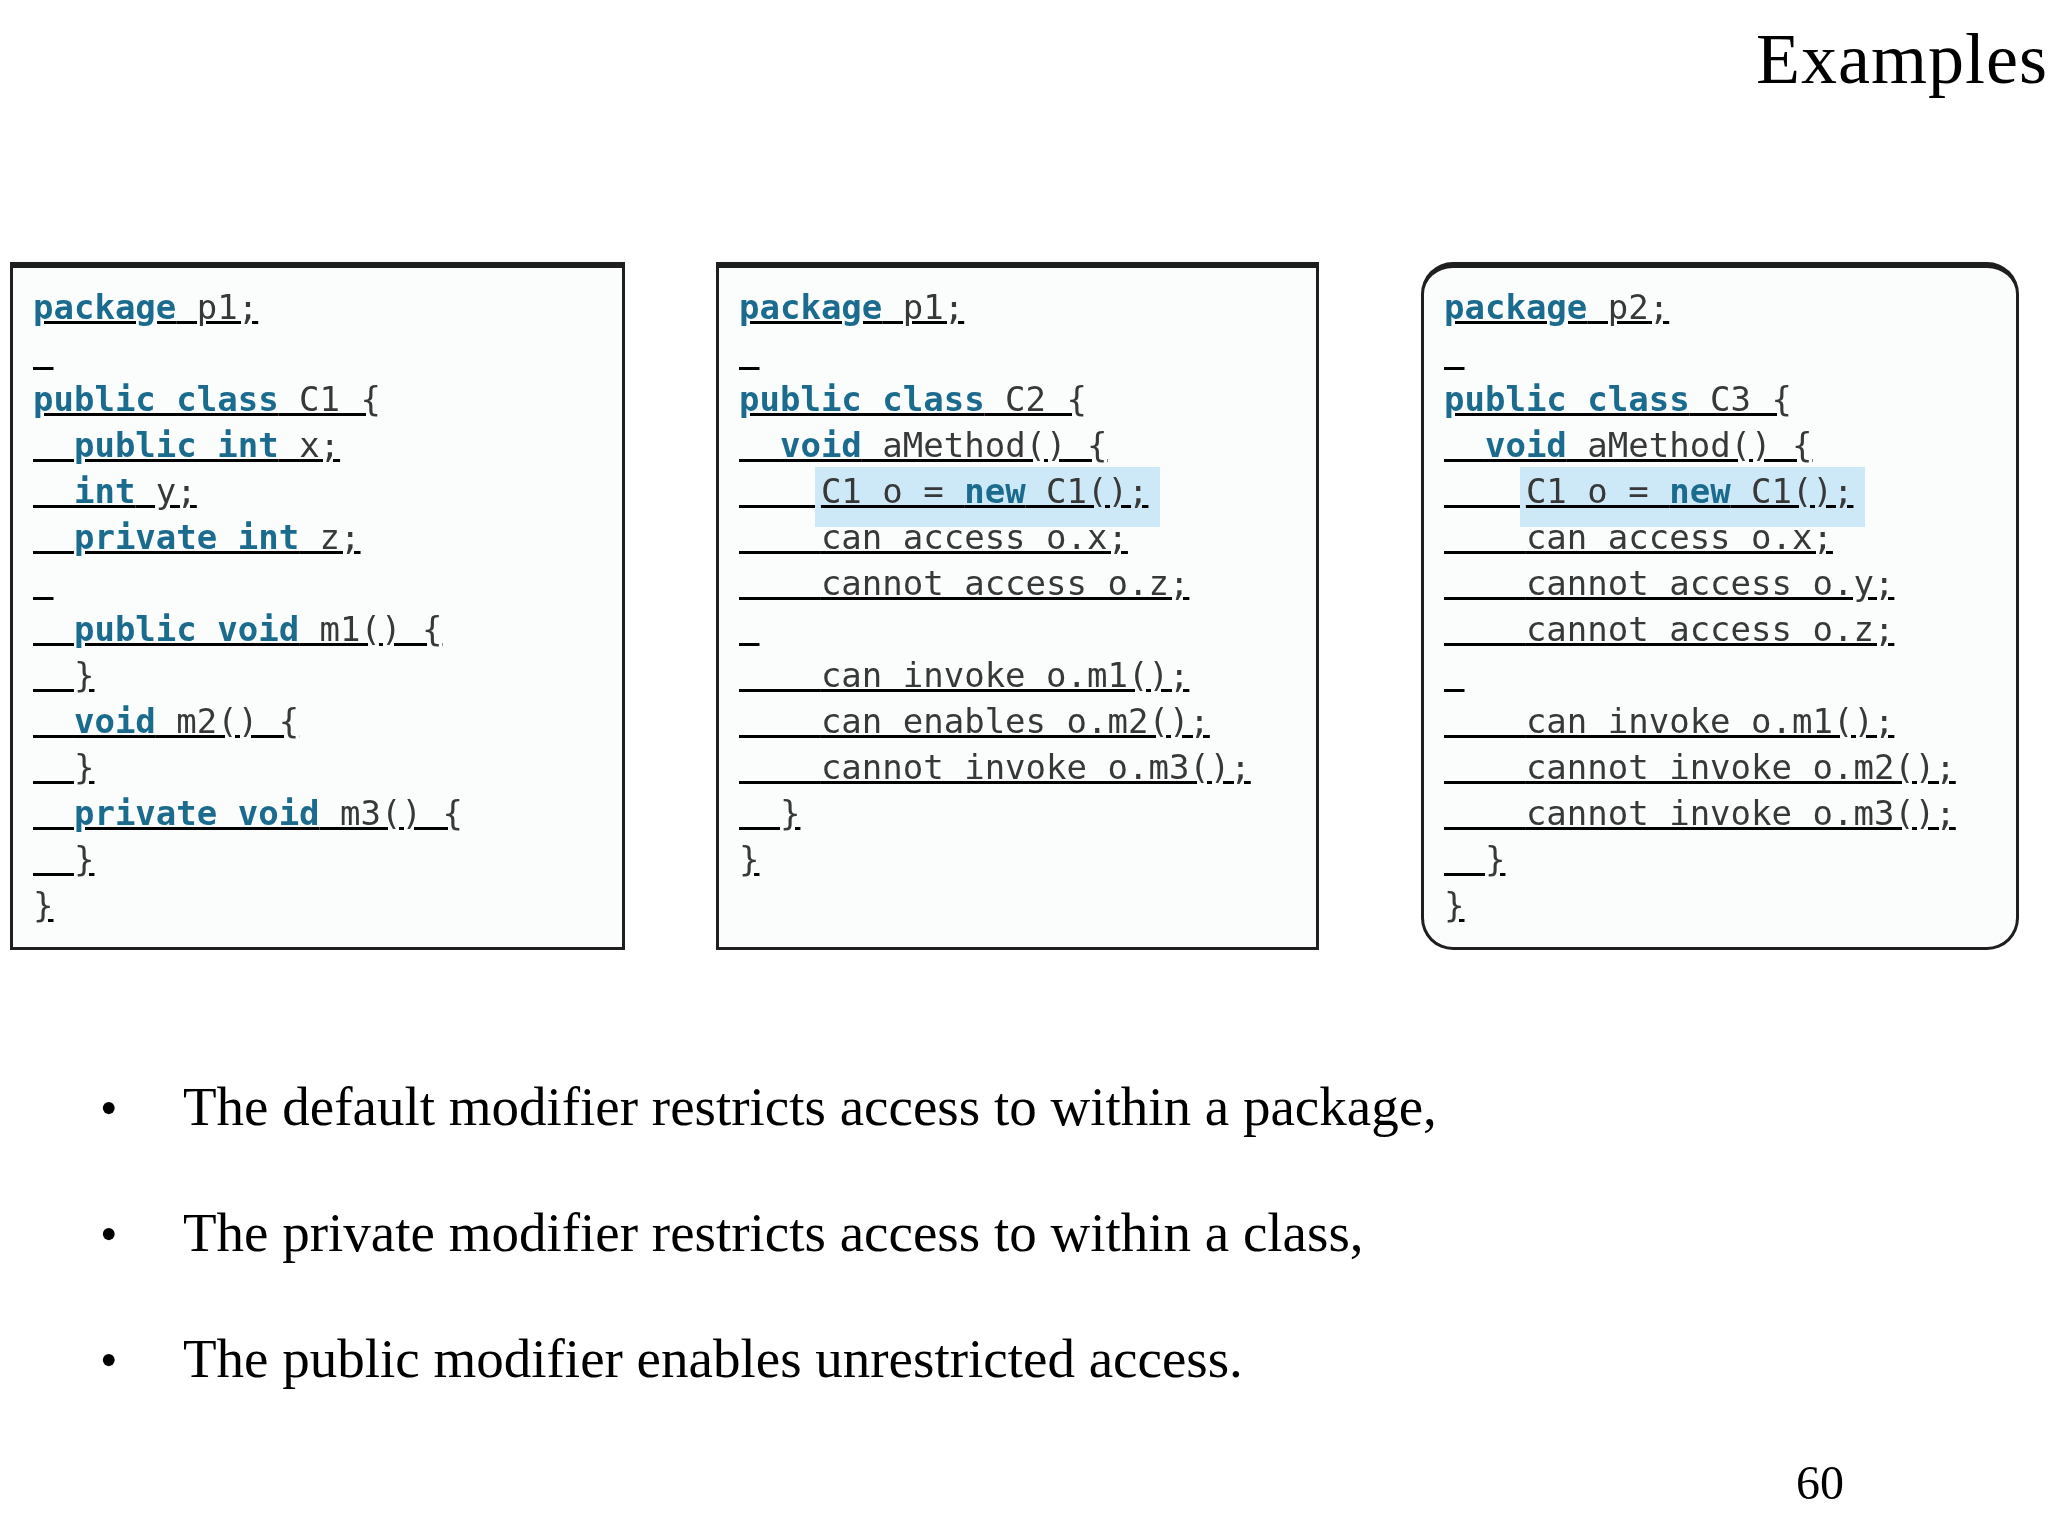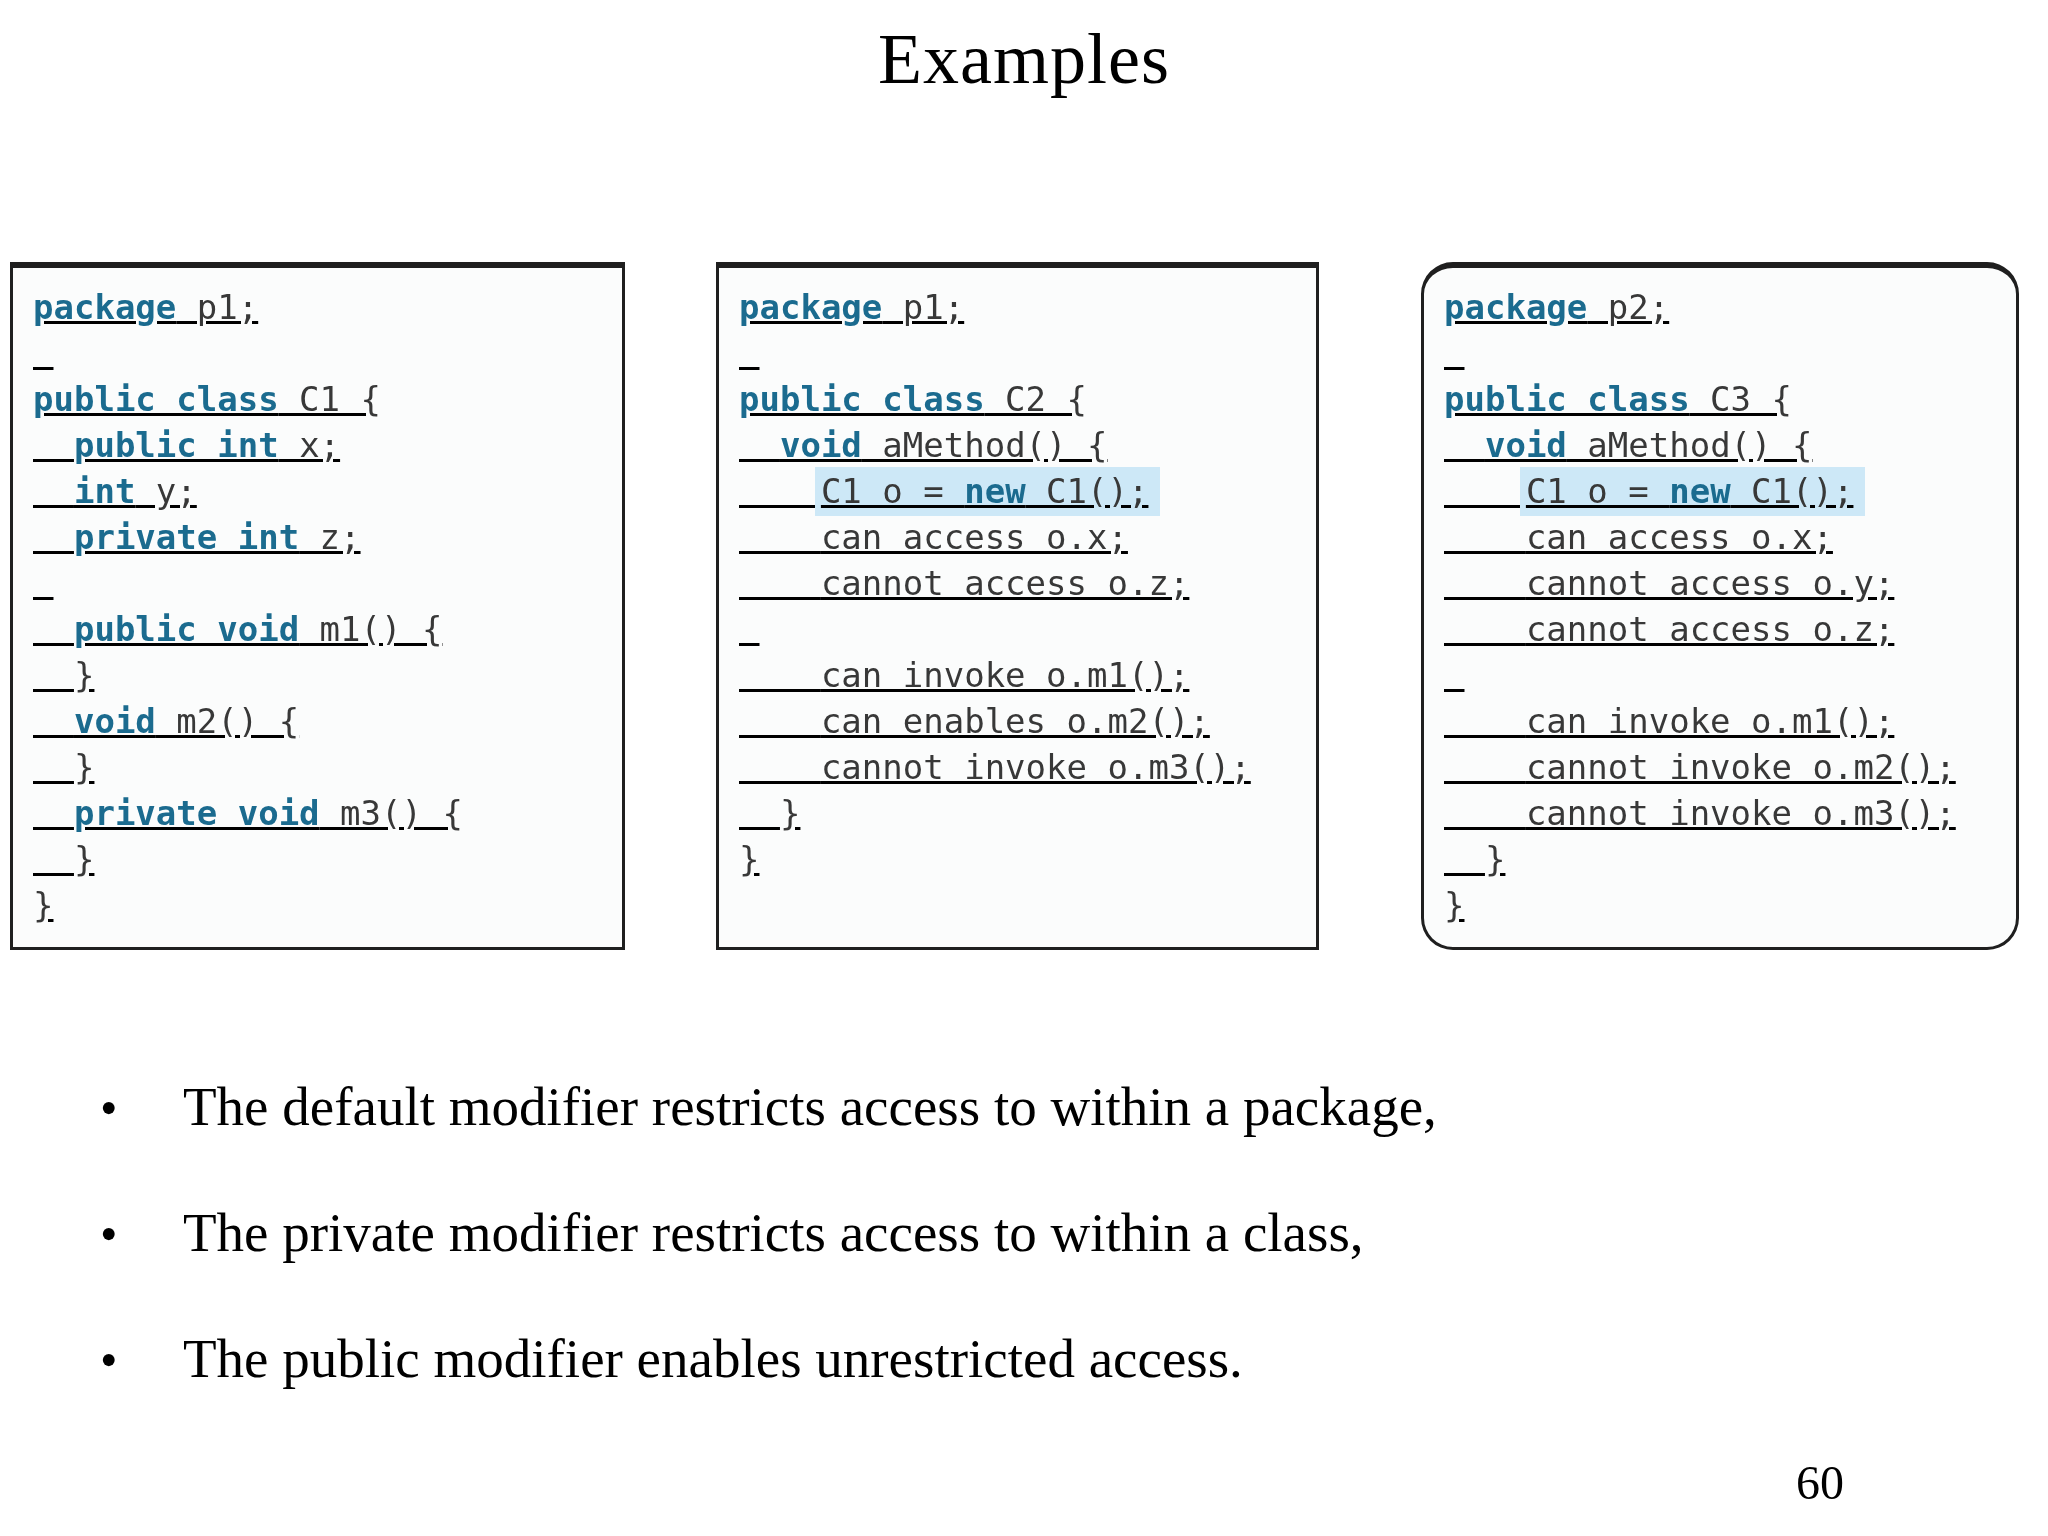--- a/index.html
+++ b/index.html
@@ -1,21 +1,21 @@
 <!DOCTYPE html>
 <html style="--keyword: #1b6b8f; --code-text: #383838; --highlight-bg: #cde8f7; --box-border: #1f1f1f; --box-bg: #fbfcfc;"><head>
 <meta charset="utf-8">
 <style>
   html,body{margin:0;padding:0;background:#ffffff;}
   .slide{
     position:relative;width:2048px;height:1536px;background:#ffffff;overflow:hidden;
     font-family:"Liberation Serif",serif;
   }
   .title{
-    position:absolute;top:18px;left:0;width:100%;text-align:center;
+    position:absolute;top:18px;left:0;width:100%;text-align:right;
     font-size:72px;font-weight:normal;color:#000;margin:0;letter-spacing:1px;
   }
   .box{
     position:absolute;top:262px;height:688px;box-sizing:border-box;
     background:var(--box-bg,#fbfcfc);
     border:3px solid var(--box-border,#1f1f1f);
     border-top-width:6px;
     padding:16px 6px 0 20px;
     text-decoration:underline;
   }
@@ -23,21 +23,21 @@
   .box2{left:716px;width:603px;}
   .box3{left:1421px;width:598px;border-radius:32px;}
   .code-line{
     font-family:"DejaVu Sans Mono",monospace;
     font-size:34px;line-height:46px;color:var(--code-text,#383838);
     white-space:pre;
   }
   .kw{color:var(--keyword,#1b6b8f);font-weight:bold;}
   .hl{
     background:var(--highlight-bg,#cde8f7);
-    padding:4px 12px 5px 6px;margin-left:-6px;
+    padding:4px 12px 16px 6px;margin-left:-6px;
   }
   .bullets{position:absolute;top:1072px;left:88px;width:1880px;}
   .bullet{
     display:block;font-size:55px;color:#000;line-height:70px;margin-bottom:55px;
     white-space:nowrap;
   }
   .bullet::before{
     content:"\2022";
     display:inline-block;width:95px;padding-left:12px;box-sizing:border-box;
     font-size:50px;vertical-align:baseline;

